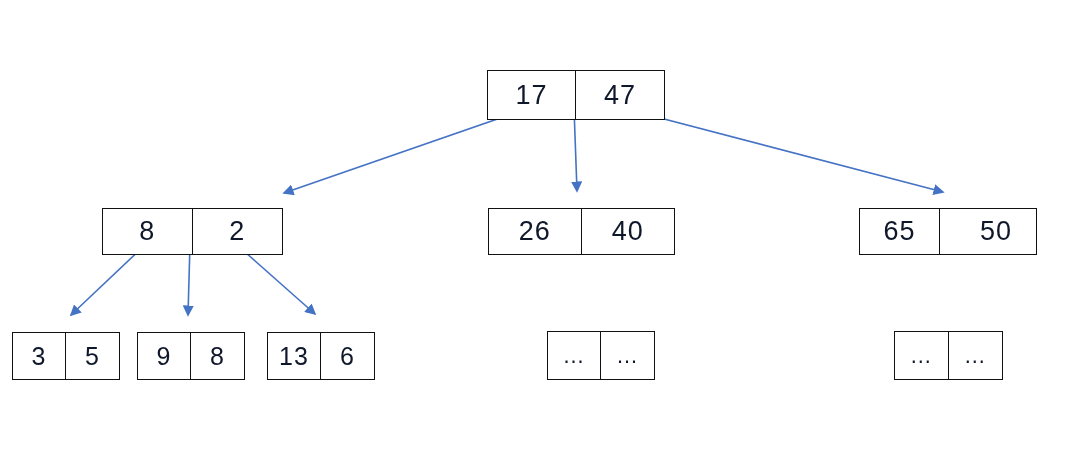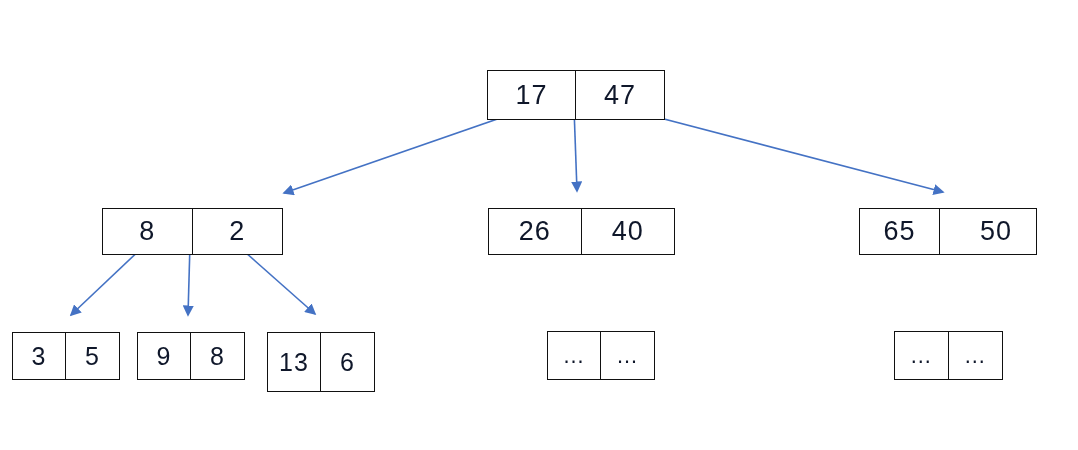--- a/index.html
+++ b/index.html
@@ -41,21 +41,21 @@
   .leaf-dots { font-size: 22px; }
   .leaf-dots .cell { align-items: center; }
 
   
   .pos-root      { left: 487px; top: 58px;  width: 178px; height: 50px; }
   .pos-i-8-12    { left: 102px; top: 196px; width: 181px; height: 47px; }
   .pos-i-26-30   { left: 488px; top: 196px; width: 187px; height: 47px; }
   .pos-i-65-87   { left: 859px; top: 196px; width: 178px; height: 47px; gap: 16px; }
   .pos-l-3-5     { left: 12px;  top: 320px; width: 108px; height: 48px; }
   .pos-l-9-10    { left: 137px; top: 320px; width: 108px; height: 48px; }
-  .pos-l-13-15   { left: 267px; top: 320px; width: 108px; height: 60px; }
+  .pos-l-13-15   { left: 267px; top: 320px; width: 108px; height: 48px; }
   .pos-l-dots-m  { left: 547px; top: 319px; width: 108px; height: 49px; }
   .pos-l-dots-r  { left: 894px; top: 319px; width: 109px; height: 49px; }
 </style>
 </head>
 <body>
 
 <div class="canvas">
 
   <svg class="edges-layer" width="1078" height="450" viewBox="0 0 1078 450" xmlns="http://www.w3.org/2000/svg">
     <defs>

